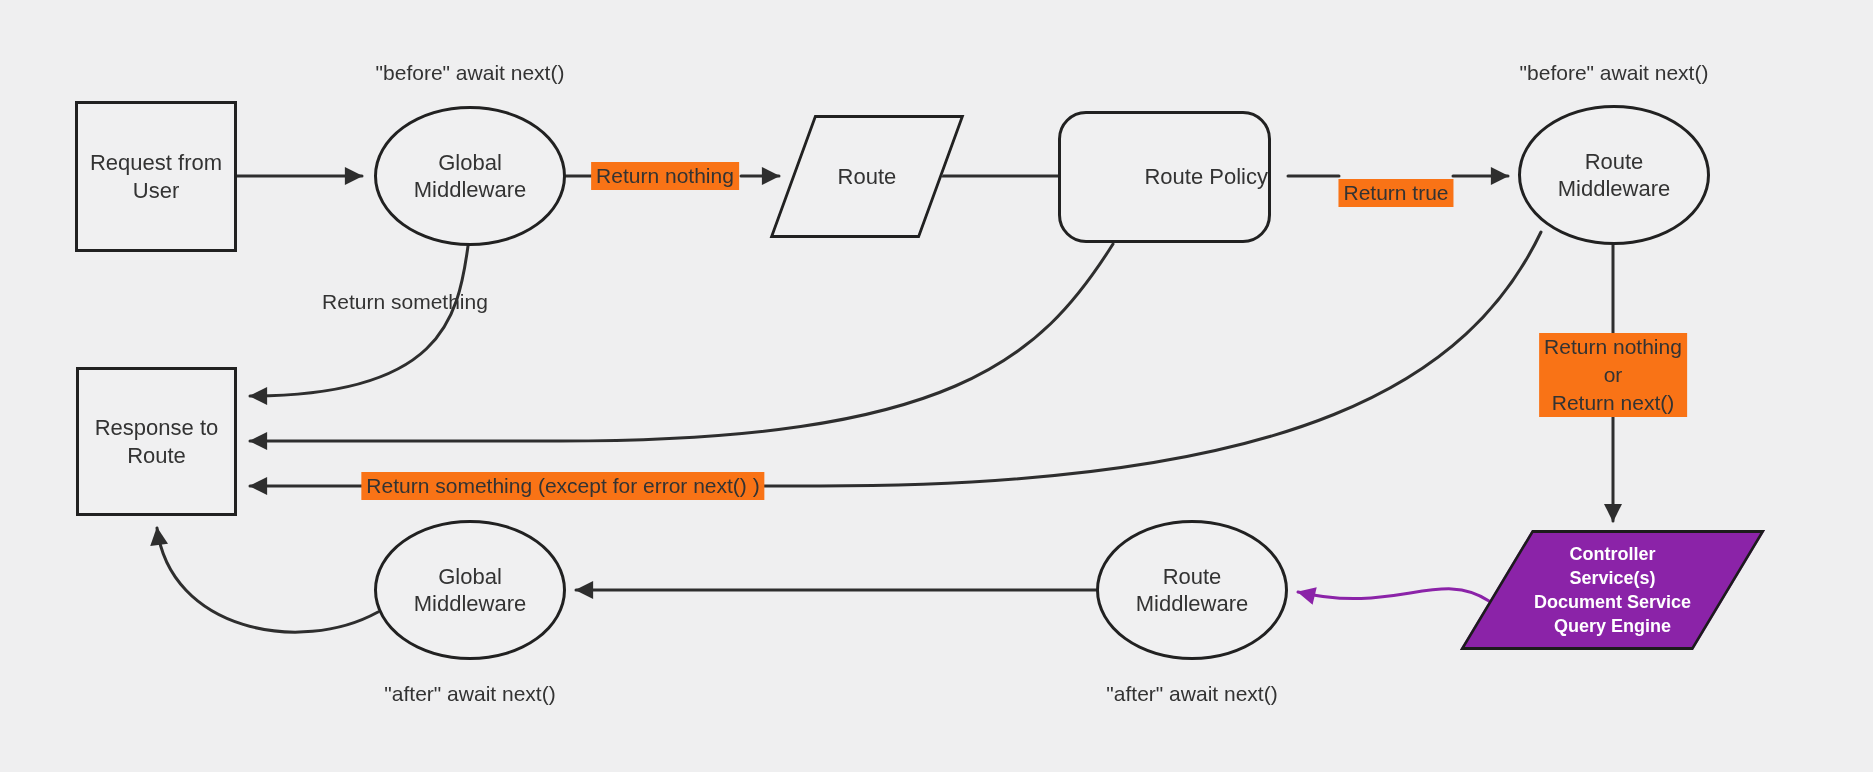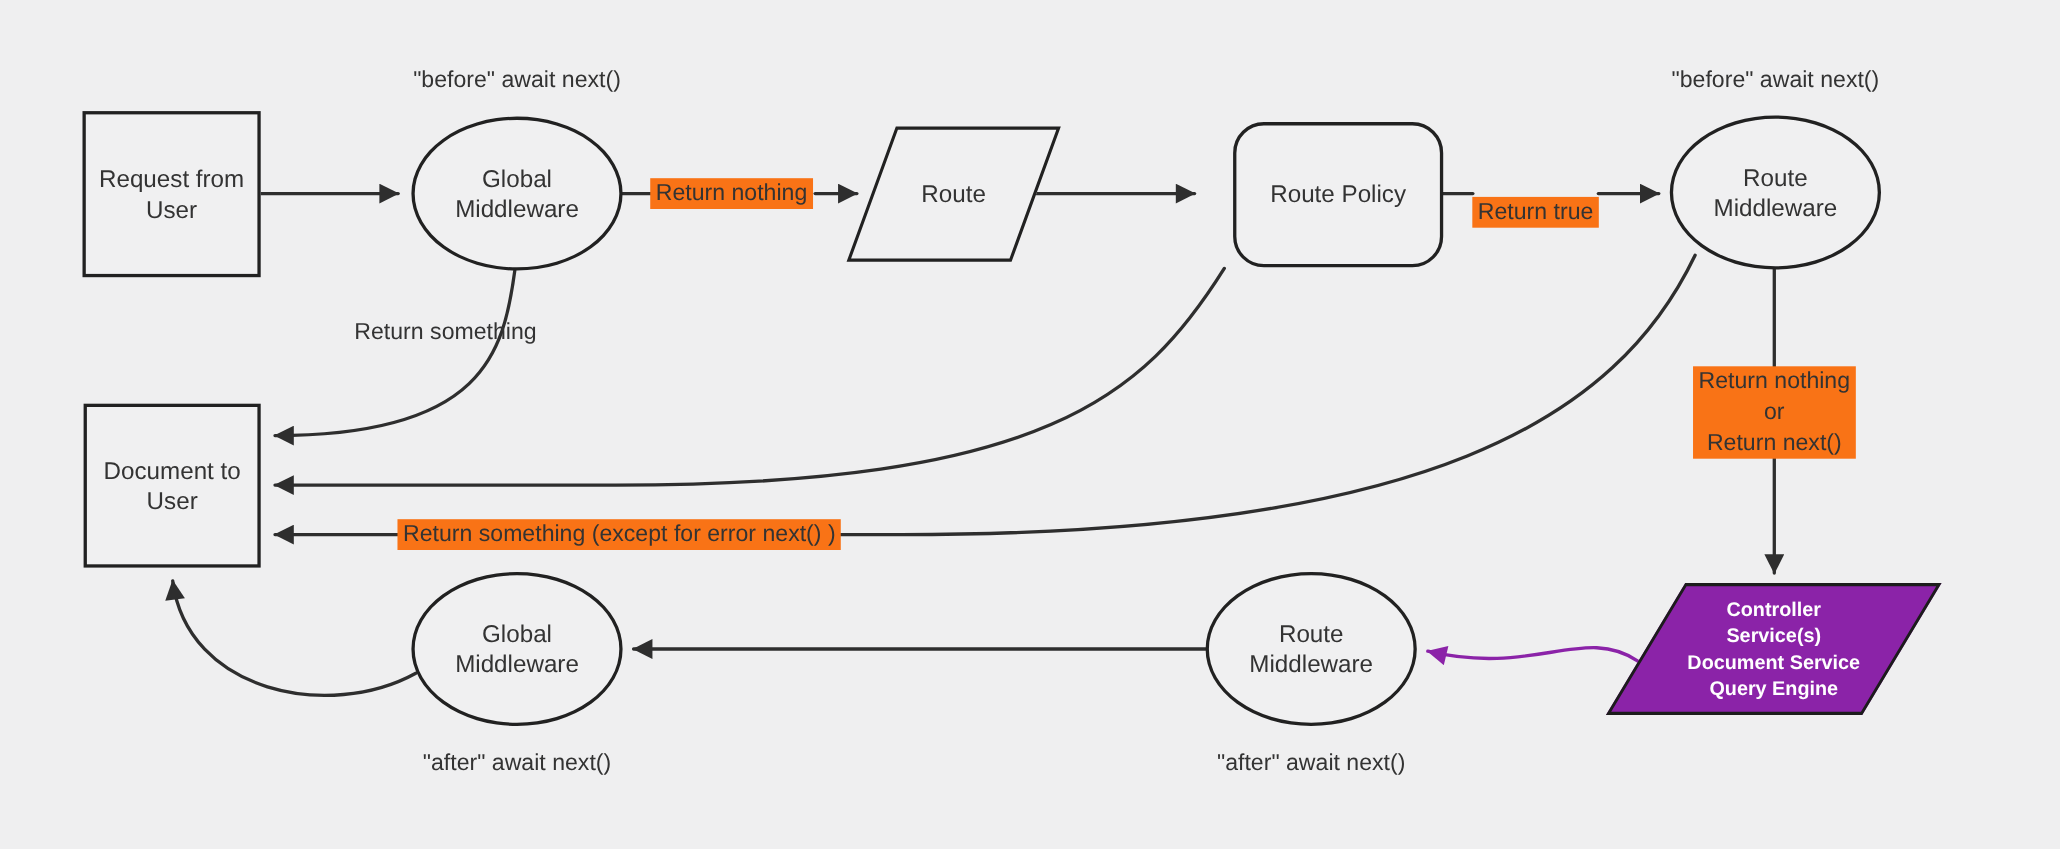--- a/index.html
+++ b/index.html
@@ -81,21 +81,21 @@
   </div>
 
   <div class="node ellipse" style="left:374px;top:106px;width:192px;height:140px;">
     <span>Global Middleware</span>
   </div>
 
   <div class="node skewed" style="left:792px;top:115px;width:150px;height:123px;">
     <span class="unskew">Route</span>
   </div>
 
-  <div class="node rounded" style="left:1121px;top:111px;width:191px;height:132px;">
+  <div class="node rounded" style="left:1058px;top:111px;width:213px;height:132px;justify-content:flex-end;">
     <span>Route Policy</span>
   </div>
 
   <div class="node ellipse" style="left:1518px;top:105px;width:192px;height:140px;">
     <span>Route Middleware</span>
   </div>
 
   <div class="node ctrl" style="left:1496px;top:530px;width:233px;height:120px;">
     <span class="unskew pre">Controller
 Service(s)
@@ -105,21 +105,21 @@
 
   <div class="node ellipse" style="left:1096px;top:520px;width:192px;height:140px;">
     <span>Route Middleware</span>
   </div>
 
   <div class="node ellipse" style="left:374px;top:520px;width:192px;height:140px;">
     <span>Global Middleware</span>
   </div>
 
   <div class="node rect" style="left:76px;top:367px;width:161px;height:149px;">
-    <span>Document to User</span>
+    <span>Response to Route</span>
   </div>
 
   <div class="elabel" style="left:470px;top:73px;">"before" await next()</div>
 
   <div class="elabel" style="left:1614px;top:73px;">"before" await next()</div>
 
   <div class="elabel label-bg" style="left:665px;top:176px;">Return nothing</div>
 
   <div class="elabel label-bg" style="left:1396px;top:193px;text-align:right;">Return true</div>
 

